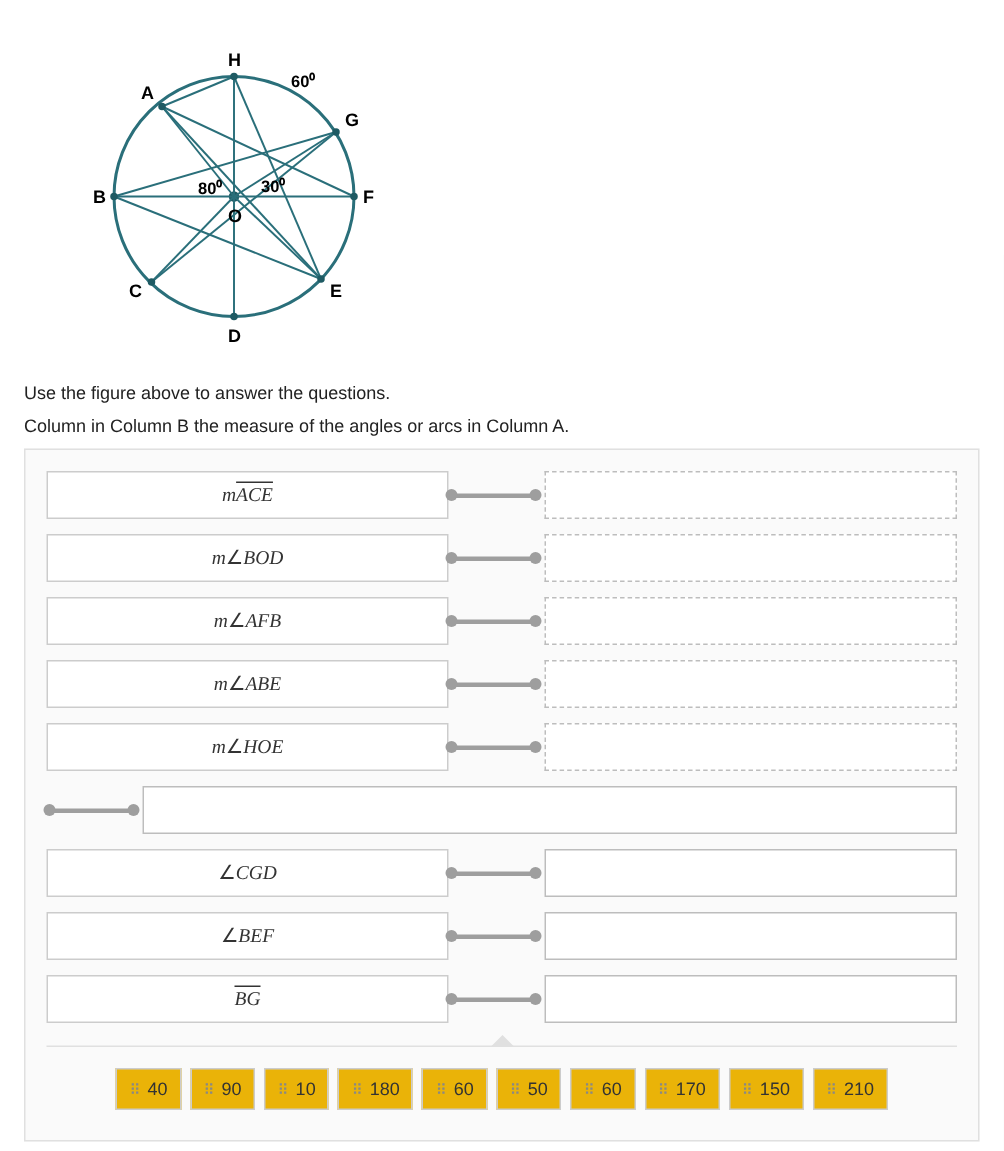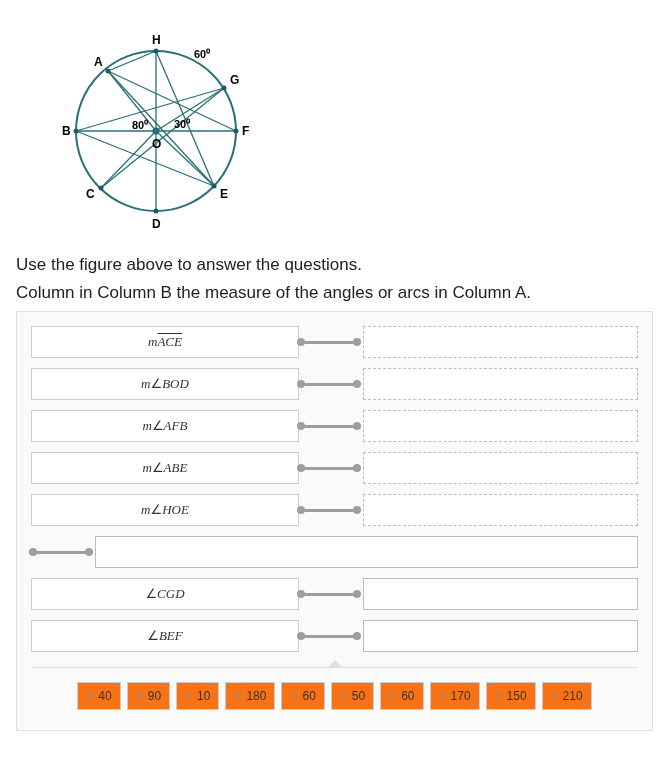--- a/index.html
+++ b/index.html
@@ -10,21 +10,21 @@
     font-size: 12px;
     color: #333;
     background: #fff;
     width: 669px;
   }
   .figure-wrap {
     margin: 0 0 16px 30px;
   }
   .instructions {
     margin: 8px 0;
-    font-size: 17px;
+    font-size: 12px;
     color: #222;
   }
   .panel {
     border: 1px solid #e0e0e0;
     background: #fafafa;
     padding: 14px 14px 20px 14px;
     position: relative;
   }
   .rows {
     display: flex;
@@ -90,21 +90,21 @@
   .bank {
     border-top: 1px solid #e0e0e0;
     padding-top: 14px;
     display: flex;
     justify-content: center;
     gap: 6px;
     flex-wrap: wrap;
   }
   .tile {
     border: 1px solid #ccc;
-    background: #f97316;
+    background: #eab308;
     height: 28px;
     min-width: 40px;
     padding: 0 8px;
     display: flex;
     align-items: center;
     justify-content: center;
     font-size: 12px;
     cursor: grab;
     gap: 6px;
   }
@@ -273,20 +273,31 @@
           <span class="sym">∠</span>
           <span>BEF</span>
         </div>
         <div class="connector">
           <span class="dot l"></span>
           <span class="line"></span>
           <span class="dot r"></span>
         </div>
         <div class="dropzone solid"></div>
       </div>
+      <div class="row">
+        <div class="prompt">
+          <span class="arc">BG</span>
+        </div>
+        <div class="connector">
+          <span class="dot l"></span>
+          <span class="line"></span>
+          <span class="dot r"></span>
+        </div>
+        <div class="dropzone solid"></div>
+      </div>
     </div>
   <div class="bank-pointer"></div>
   <div class="bank" id="bank">
       <div class="tile">
         <span class="grip"></span>
         <span>40</span>
       </div>
       <div class="tile">
         <span class="grip"></span>
         <span>90</span>

